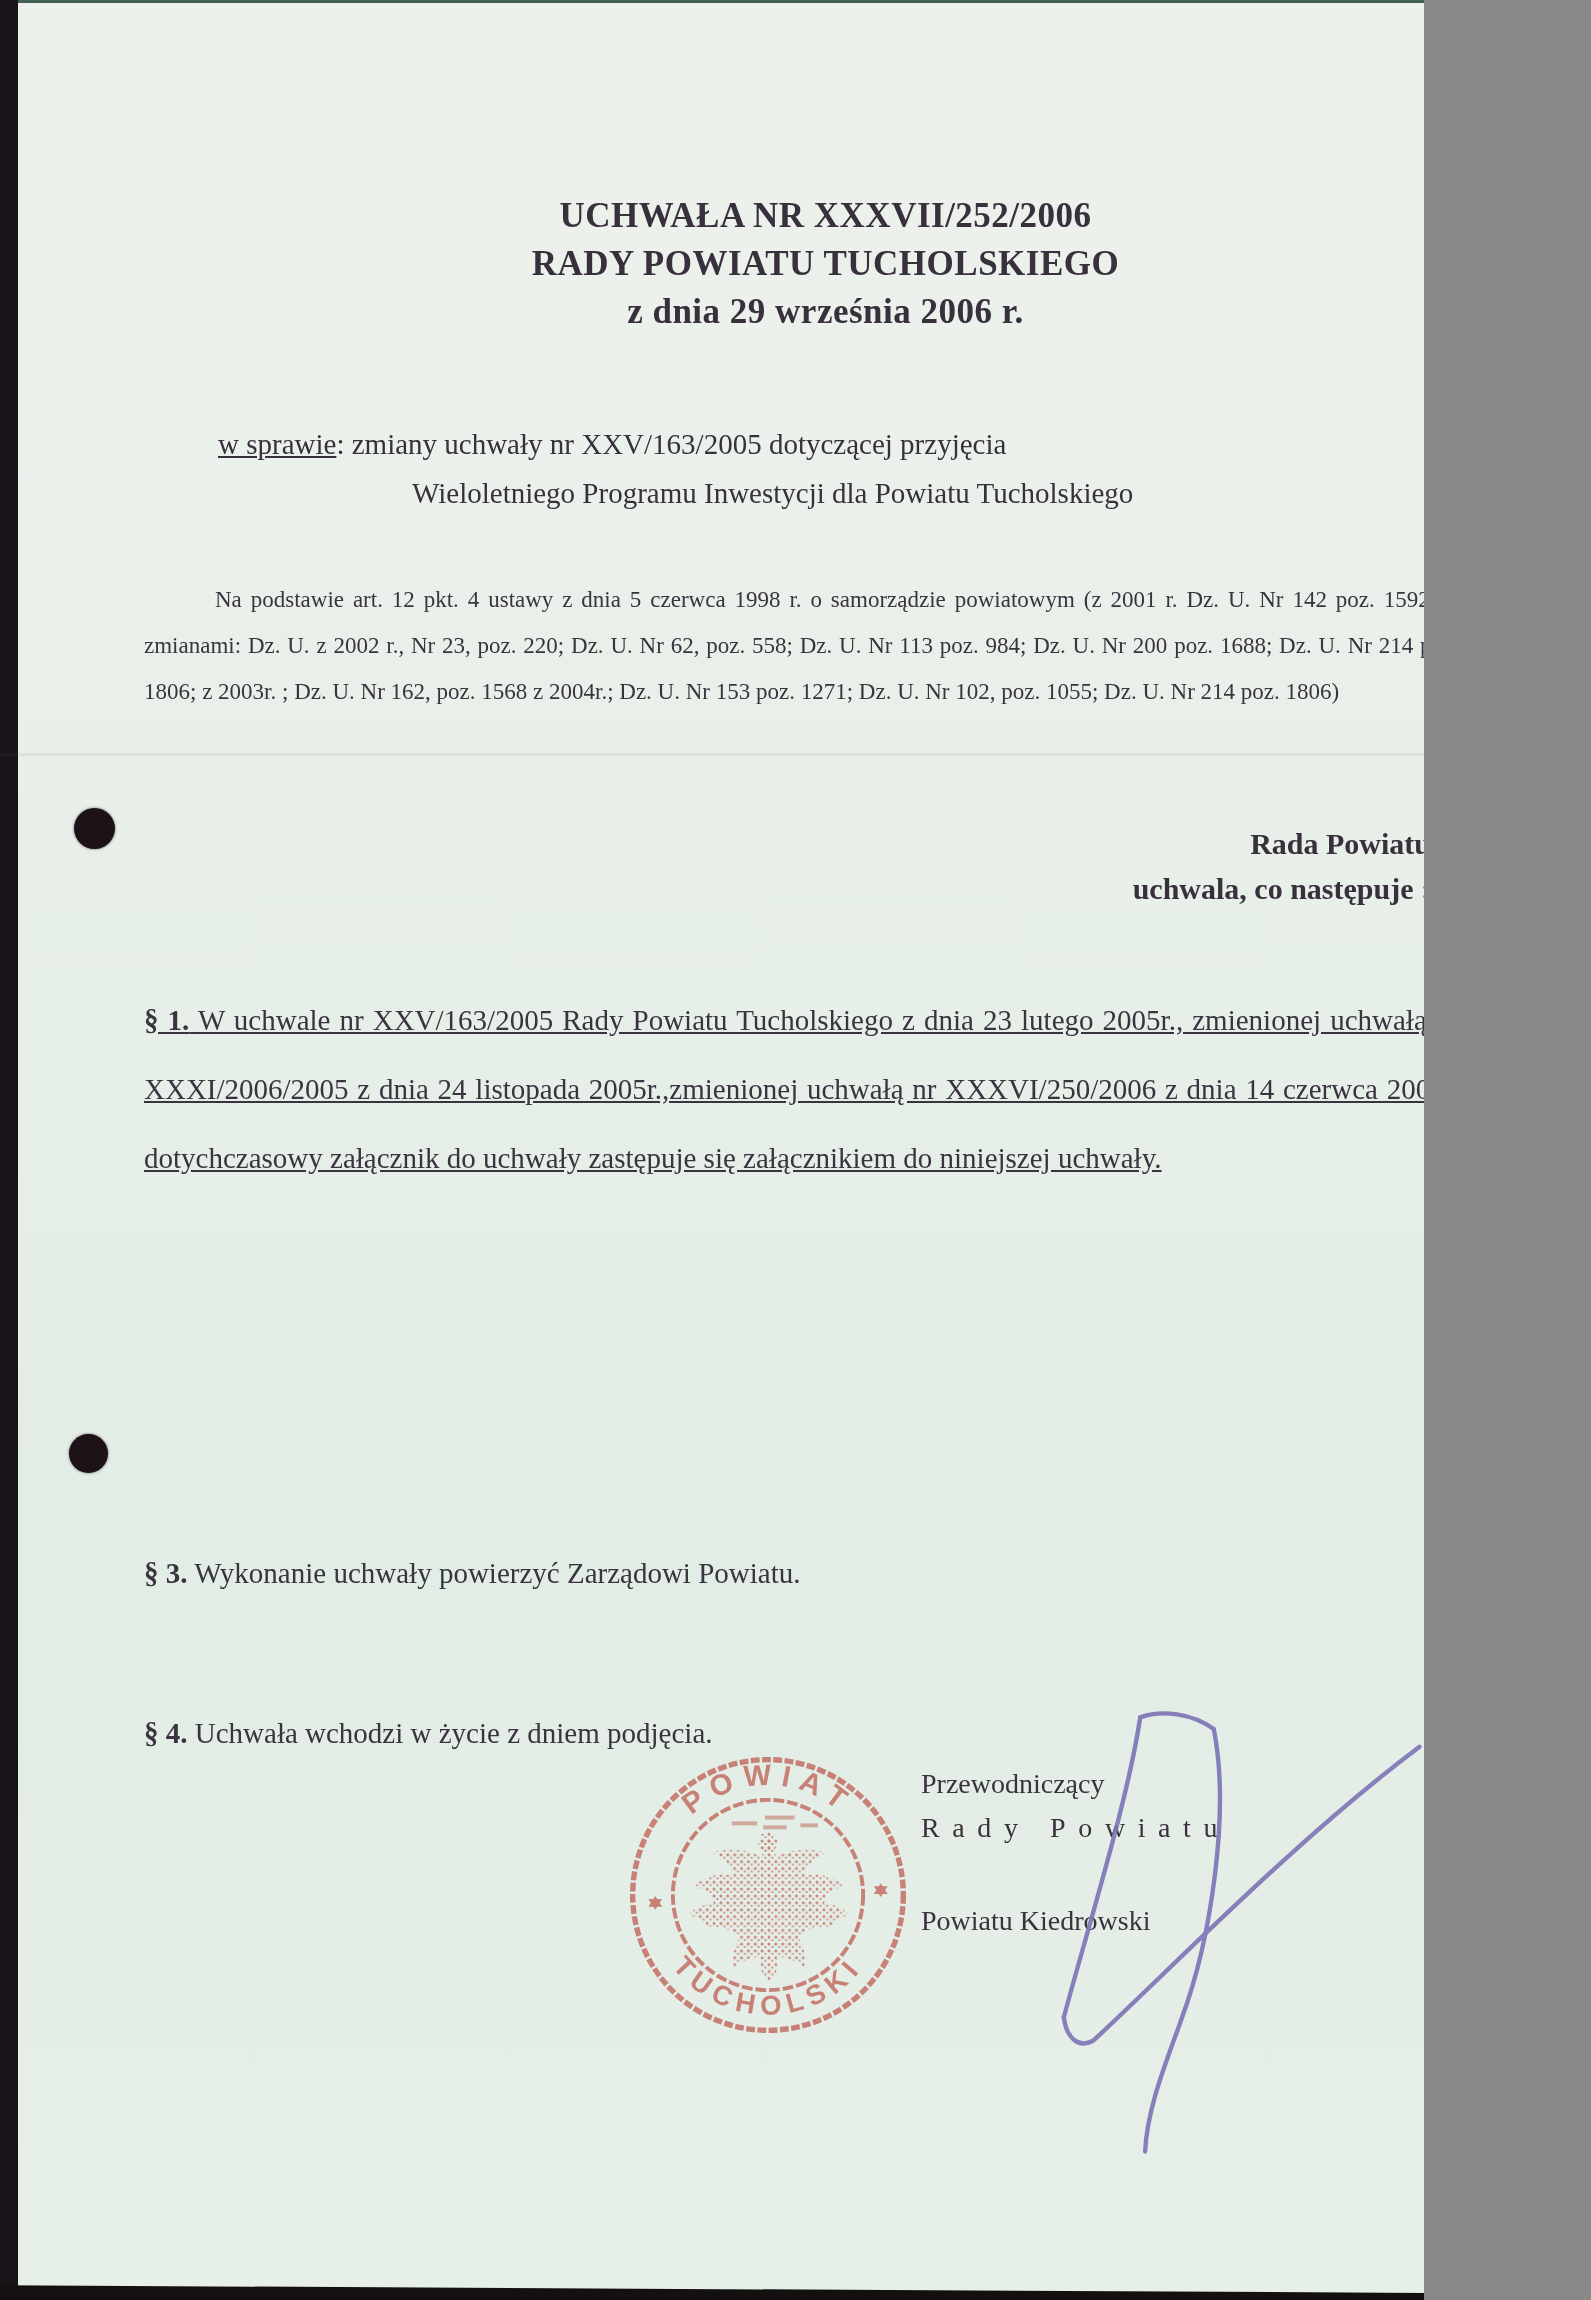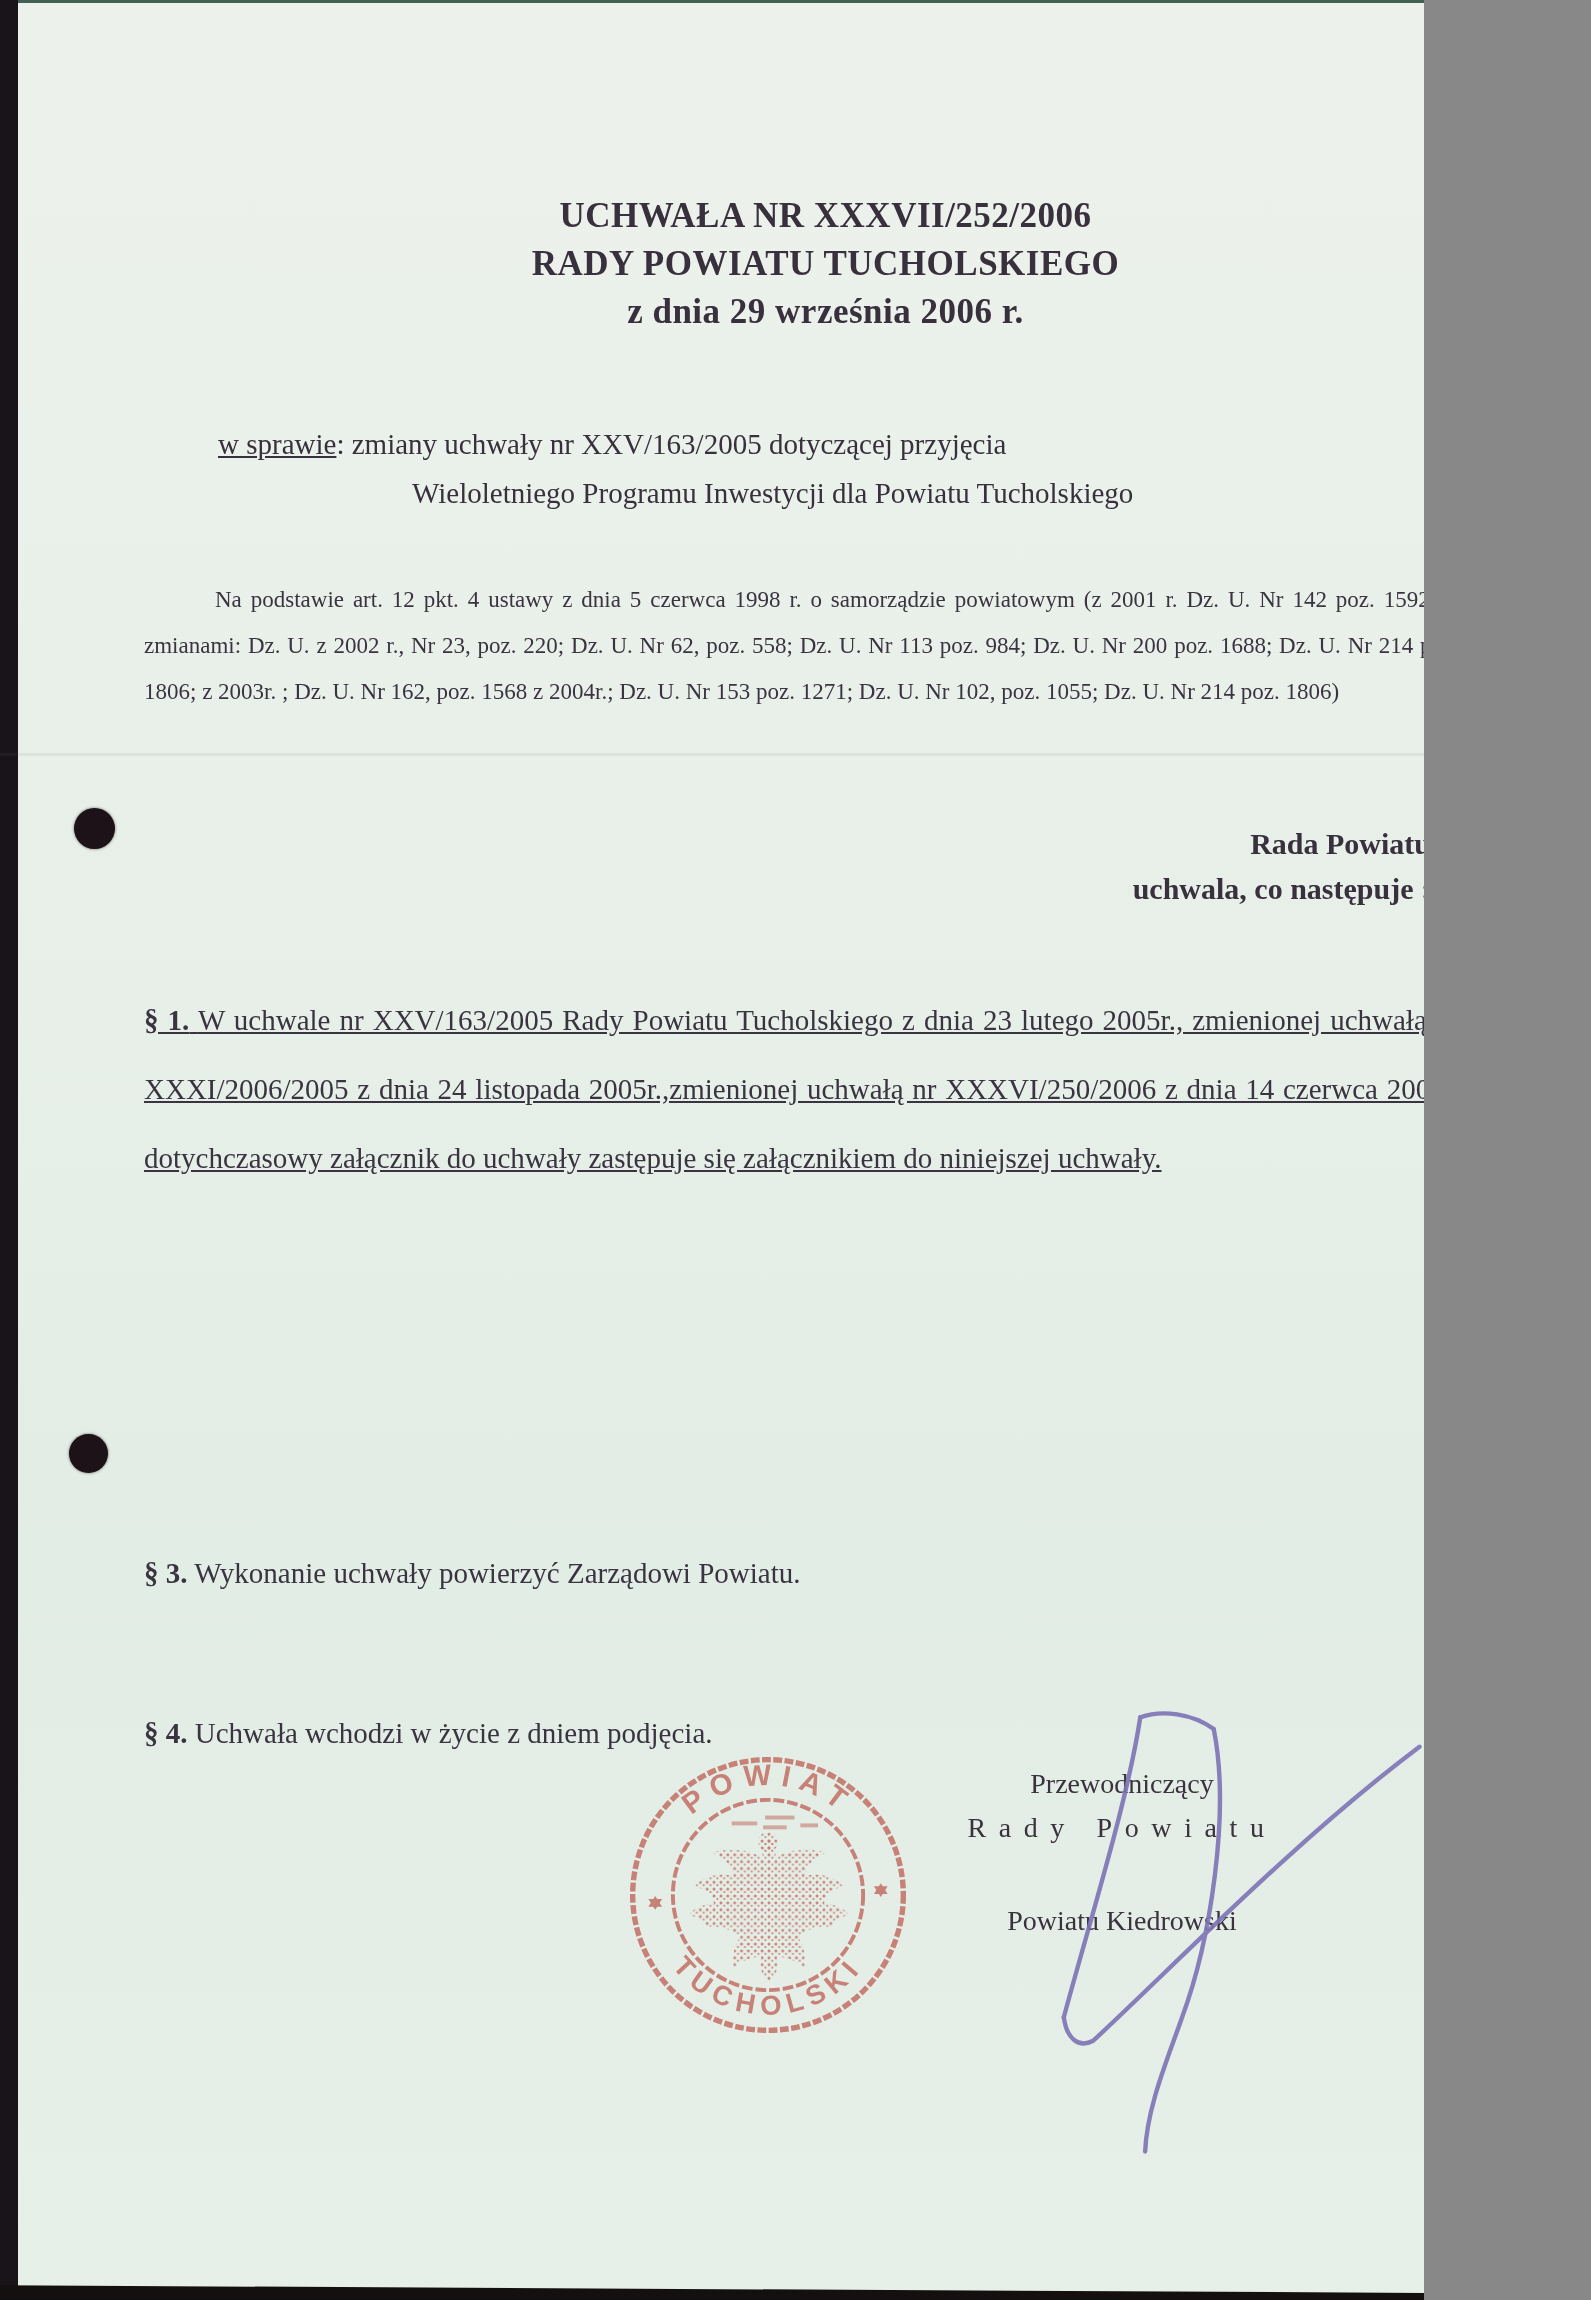--- a/index.html
+++ b/index.html
@@ -31,21 +31,21 @@
            font-size:23px; line-height:46px; text-align:justify; text-indent:71px;margin-top:38px; }
   .intro { position:absolute; left:127px; top:821px; width:1304px; text-align:right;
            font-weight:bold; font-size:30px; line-height:45px; color:#38303c; }
   .sec { position:absolute; left:144px; width:1316px; font-size:29px; text-align:justify; margin:0; }
   .sec .seclabel { font-weight:bold; }
   .sec1 { top:986px; line-height:69px;text-decoration:underline; }
   .sec2 { top:1302px; line-height:69px; }
   .sec3 { top:1552px; line-height:43px; }
   .sec4 { top:1676px; line-height:43px;margin-top:36px; }
 
-  .sig { position:absolute; left:921px; top:1762px; width:402px; text-align:center;
+  .sig { position:absolute; left:921px; top:1762px; width:402px; 
          font-size:28px; line-height:44px; color:#3a333e; }
   .sig .spaced { letter-spacing:.45em; }
   .sig .sig-name { margin-top:49px; }
 
   .stamp-svg { position:absolute; left:616px; top:1743px; width:304px; height:304px; }
   .signature-svg { position:absolute; left:1000px; top:1684px; width:451px; height:490px; pointer-events:none; }
 </style>
 </head>
 <body>
 

